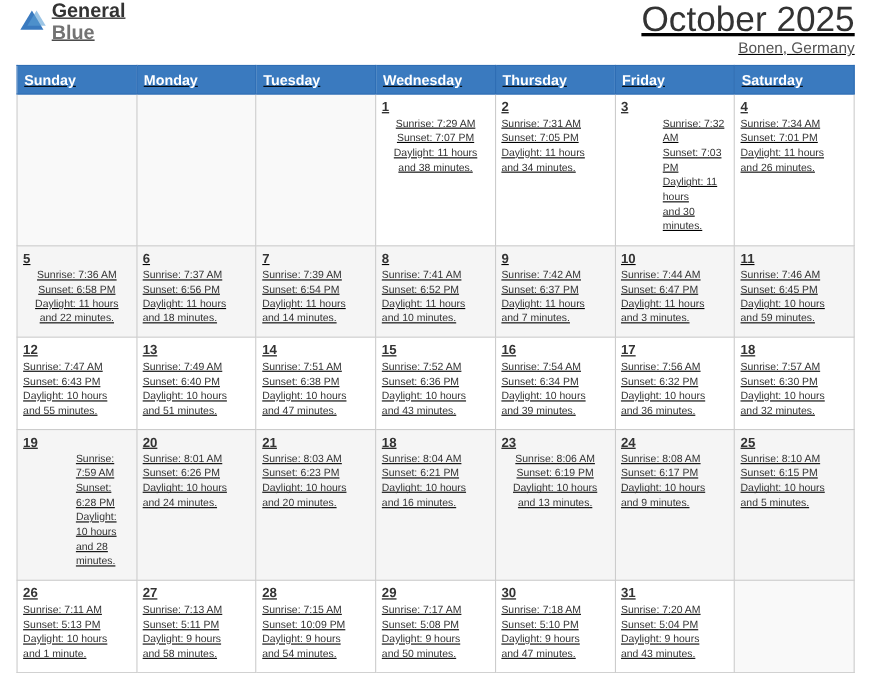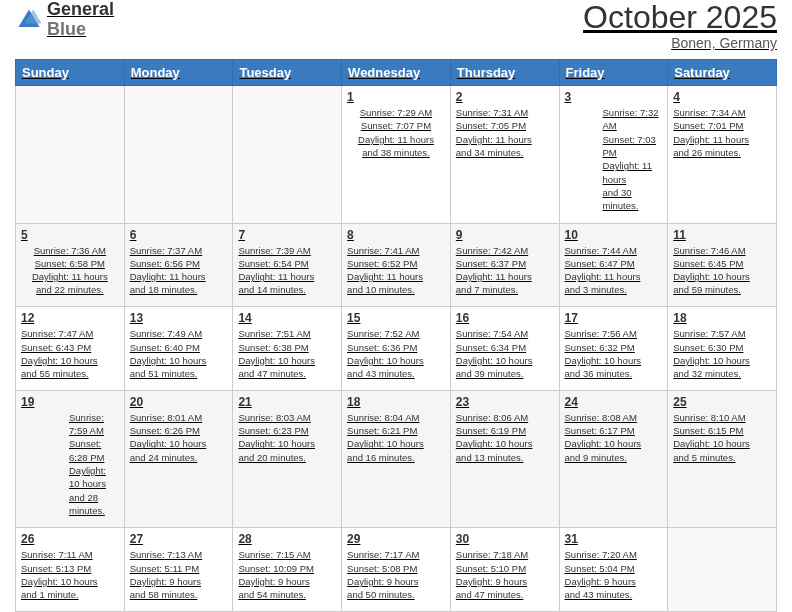--- a/index.html
+++ b/index.html
@@ -289,21 +289,21 @@
           </td>
           <td>
             <div class="day-number">18</div>
             <div class="day-info" style="white-space: pre-line;">Sunrise: 8:04 AM
 Sunset: 6:21 PM
 Daylight: 10 hours
 and 16 minutes.</div>
           </td>
           <td>
             <div class="day-number">23</div>
-            <div class="day-info" style="white-space: pre-line;">Sunrise: 8:06 AM
+            <div class="day-info" style="white-space: pre-line; text-align: center;">Sunrise: 8:06 AM
 Sunset: 6:19 PM
 Daylight: 10 hours
 and 13 minutes.</div>
           </td>
           <td>
             <div class="day-number">24</div>
             <div class="day-info" style="white-space: pre-line;">Sunrise: 8:08 AM
 Sunset: 6:17 PM
 Daylight: 10 hours
 and 9 minutes.</div>

